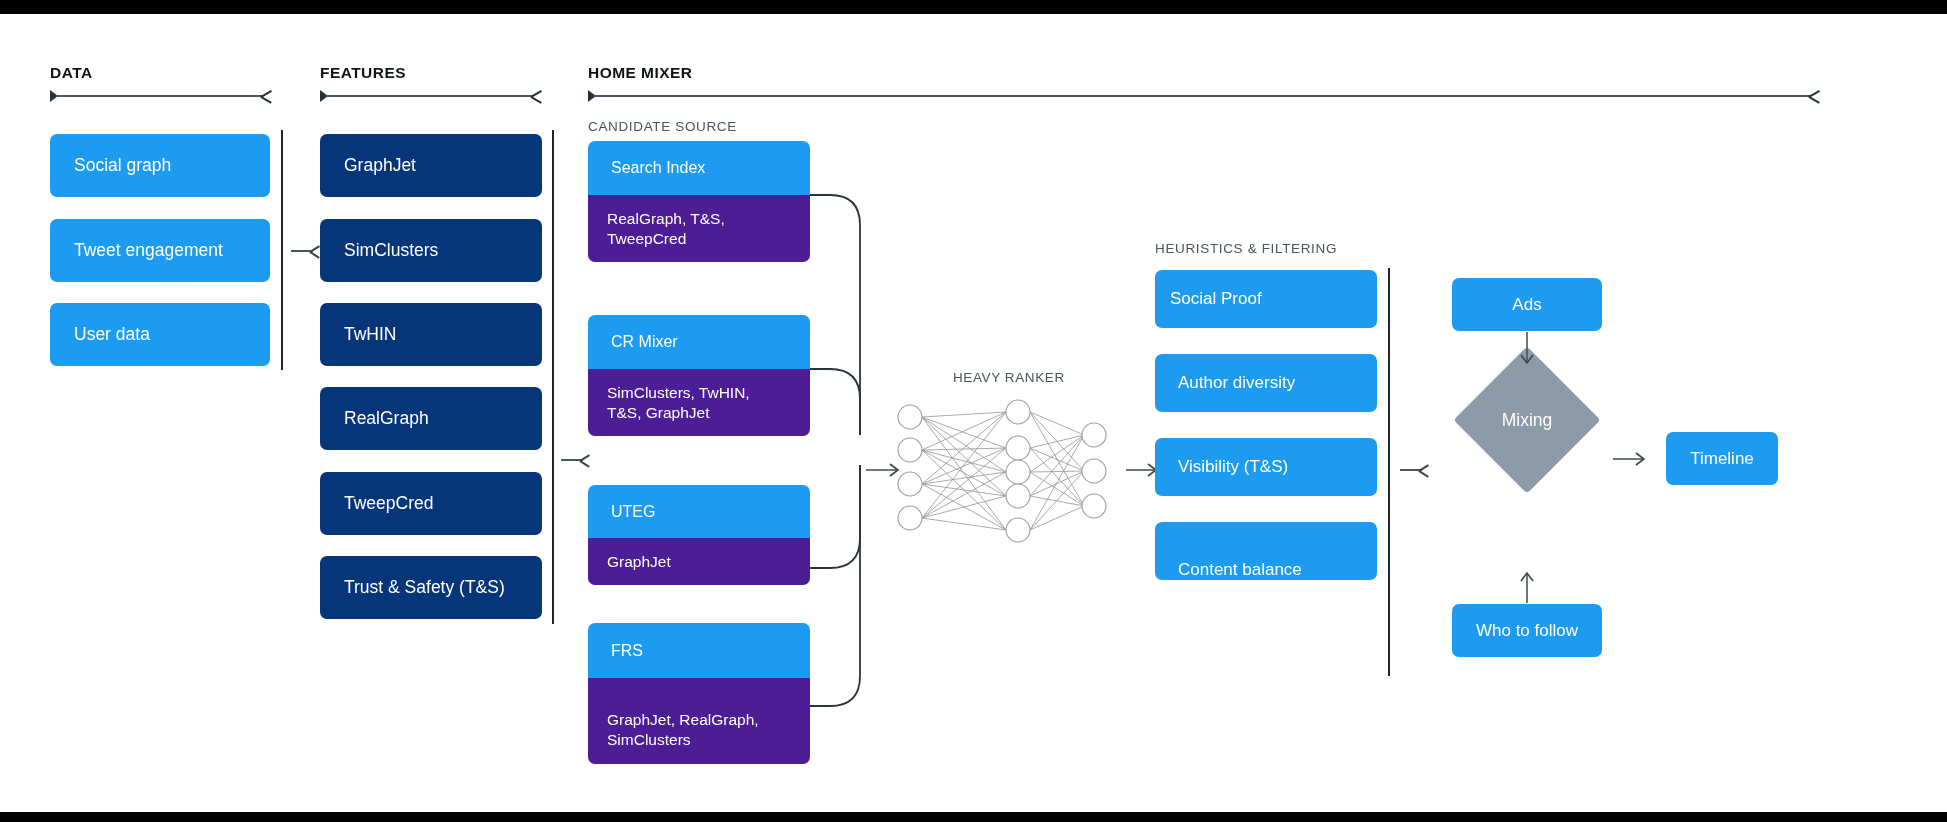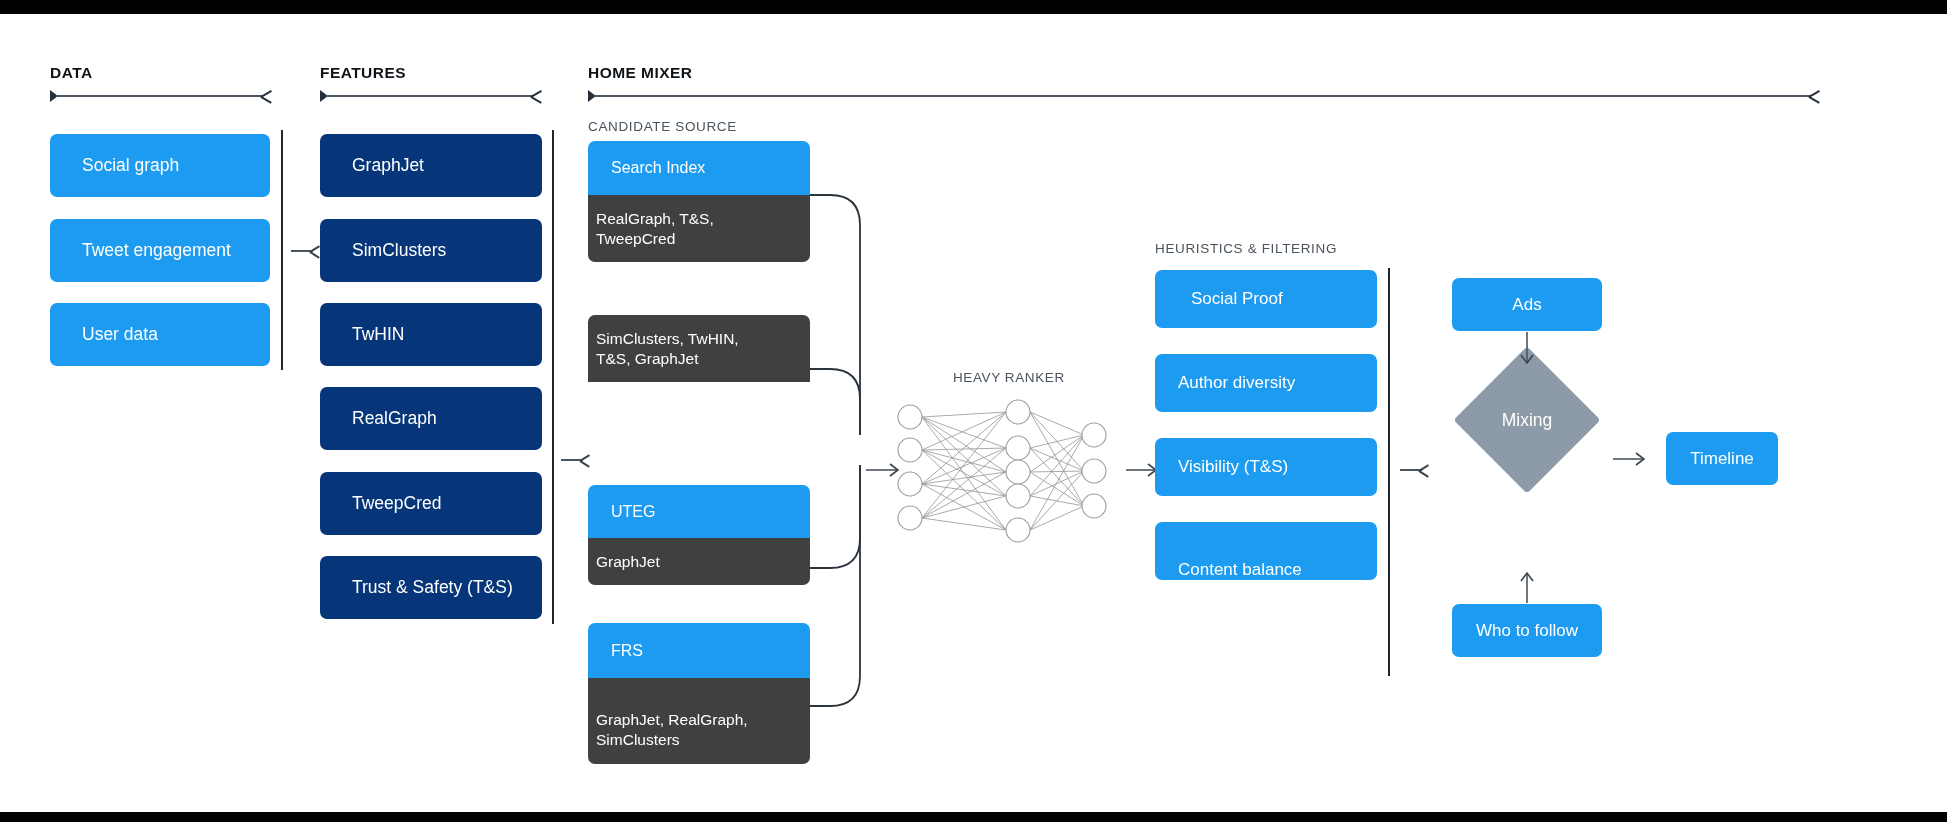--- a/index.html
+++ b/index.html
@@ -43,31 +43,31 @@
   }
 
   
   .box{
     position:absolute;border-radius:7px;display:flex;align-items:center;
     color:#ffffff;box-sizing:border-box;
   }
   .box span{display:block;line-height:1.25;}
   .box.light{background:#1d9bf0;}
   .box.dark{background:#06357a;}
-  .box.pad{padding-left:32px;font-size:17.5px;}
+  .box.pad{padding-left:24px;font-size:17.5px;}
 
   
   .cs-card{position:absolute;border-radius:7px;overflow:hidden;}
   .cs-head{
     background:#1d9bf0;color:#fff;font-size:16px;display:flex;align-items:center;
     padding-left:23px;box-sizing:border-box;
   }
   .cs-body{
-    background:#404040;color:#ffffff;font-size:15.5px;display:flex;align-items:center;
-    padding-left:8px;box-sizing:border-box;line-height:1.28;
+    background:#4c1d95;color:#ffffff;font-size:15.5px;display:flex;align-items:center;
+    padding-left:19px;box-sizing:border-box;line-height:1.28;
   }
 
   
   .vrule{position:absolute;width:1.6px;background:#1f2630;}
 
   
   .steparrow{position:absolute;height:12px;}
   .steparrow .l{position:absolute;left:0;right:8px;top:5px;height:1.5px;background:#4a5560;}
   .steparrow .h{position:absolute;right:0;top:0.5px;width:11px;height:11px;}
   .steparrow .h:before,.steparrow .h:after{
@@ -164,20 +164,21 @@
 
   <div class="col-sub" style="left:588px;top:105px;">CANDIDATE SOURCE</div>
 
   <div class="cs-card" style="left:588px;top:127px;width:222px;height:121px;">
     <div class="cs-head" style="height:54px;">Search Index</div>
     <div class="cs-body" style="height:67px;white-space:pre-line;">RealGraph, T&amp;S,
 TweepCred</div>
   </div>
 
   <div class="cs-card" style="left:588px;top:301px;width:222px;height:121px;">
+    <div class="cs-head" style="height:54px;">CR Mixer</div>
     <div class="cs-body" style="height:67px;white-space:pre-line;">SimClusters, TwHIN,
 T&amp;S, GraphJet</div>
   </div>
 
   <div class="cs-card" style="left:588px;top:471px;width:222px;height:100px;">
     <div class="cs-head" style="height:53px;">UTEG</div>
     <div class="cs-body" style="height:47px;white-space:pre-line;">GraphJet</div>
   </div>
 
   <div class="cs-card" style="left:588px;top:609px;width:222px;height:141px;">
@@ -259,21 +260,21 @@
     <g stroke="#4a5560" stroke-width="1.6" fill="none">
       <line x1="1126" y1="456" x2="1155" y2="456"></line>
       <polyline points="1148,450 1156,456 1148,462" stroke="#3a444f"></polyline>
     </g>
   </svg>
 
   <div class="nnlabel" style="left:953px;top:356px;">HEAVY RANKER</div>
 
   <div class="col-sub" style="left:1155px;top:227px;">HEURISTICS &amp; FILTERING</div>
 
-  <div class="box light" style="left:1155px;top:256px;width:222px;height:58px;padding-left:36px;font-size:17px;text-align:right;">
+  <div class="box light" style="left:1155px;top:256px;width:222px;height:58px;padding-left:15px;font-size:17px;text-align:right;">
     <span>Social Proof</span>
   </div>
   <div class="box light" style="left:1155px;top:340px;width:222px;height:58px;padding-left:23px;font-size:17px;">
     <span>Author diversity</span>
   </div>
   <div class="box light" style="left:1155px;top:424px;width:222px;height:58px;padding-left:23px;font-size:17px;">
     <span>Visibility (T&amp;S)</span>
   </div>
   <div class="box light" style="left:1155px;top:508px;width:222px;height:58px;padding-left:23px;font-size:17px;align-items:flex-end;">
     <span>Content balance</span>

